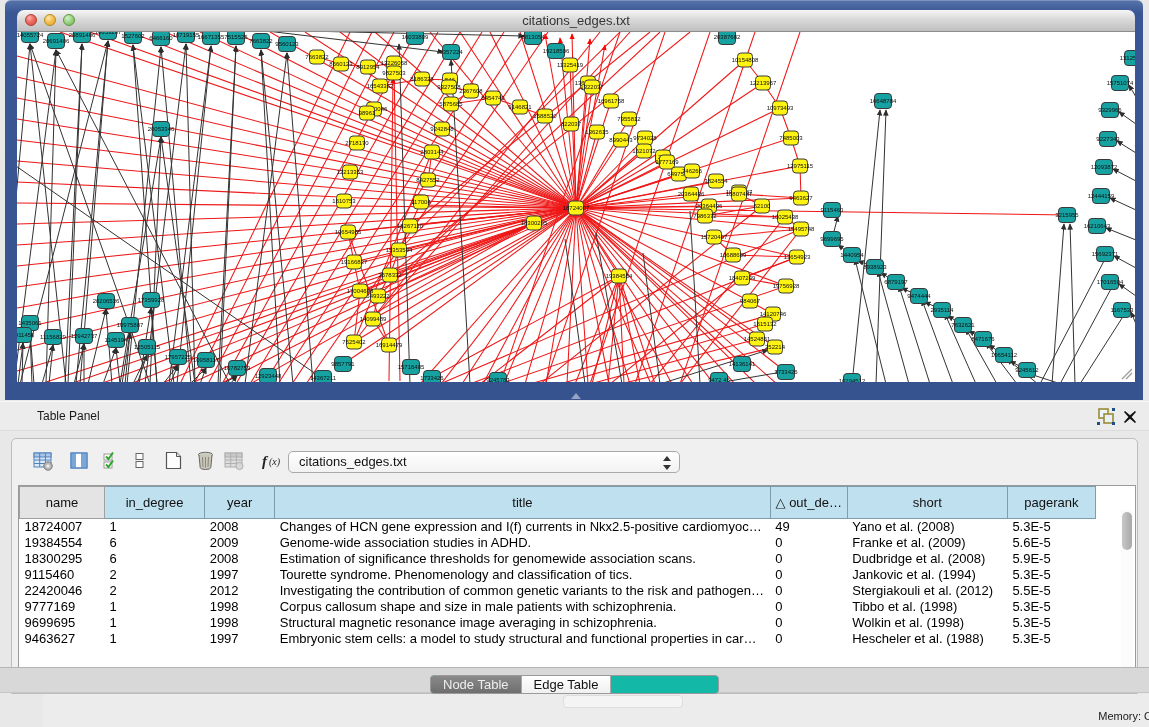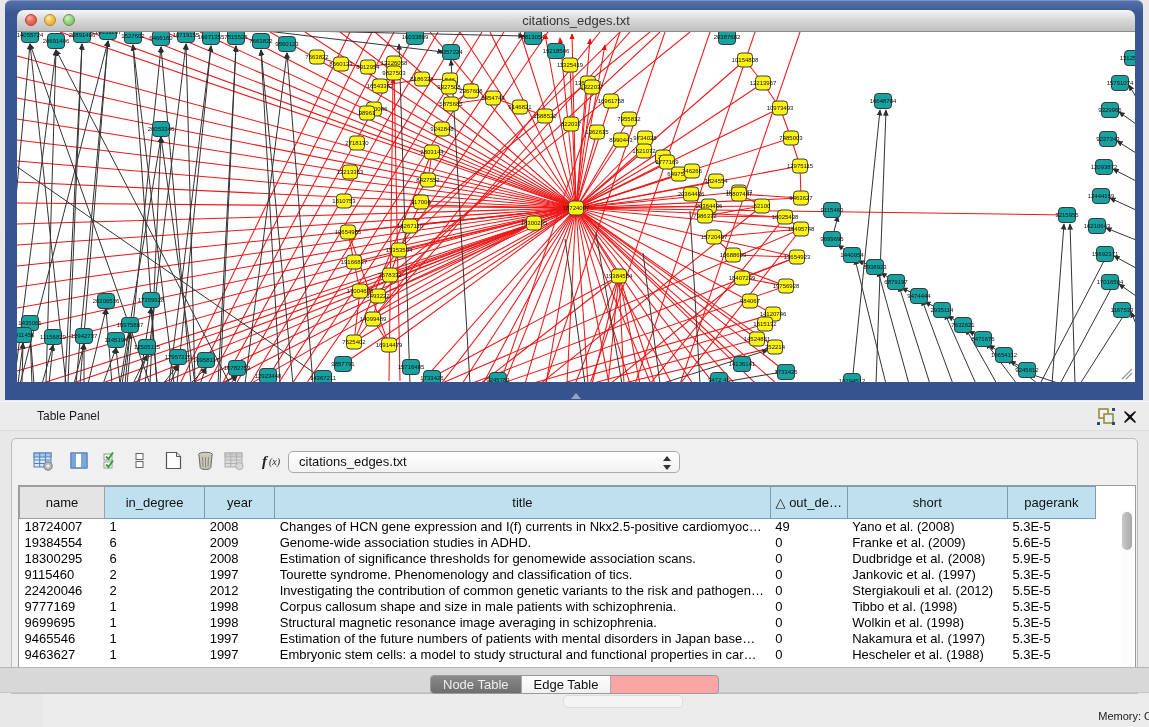--- a/index.html
+++ b/index.html
@@ -34,21 +34,21 @@
   height:32px; font-size:13px; color:#111; }
 table.grid th.c0 { background:#e4e4e4; border:1px solid #a0a0a0; }
 table.grid td { height:16px; padding:0 0 0 5px; overflow:hidden; white-space:nowrap; color:#000; }
 th.c0{width:85px} th.c1{width:100px} th.c2{width:70px} th.c3{width:495px}
 th.c4{width:77px} th.c5{width:160px} th.c6{width:88px}
 .scroll { position:absolute; right:2px; top:24px; width:12px; height:158px; background:#fbfbfb; }
 .thumb { position:absolute; left:1px; top:2px; width:10px; height:38px; background:linear-gradient(90deg,#c8c8c8,#a8a8a8); border-radius:5px; }
 .tabs { position:absolute; left:0; top:667px; width:1149px; height:26px; background:#d8d8d8;
   border-top:1px solid #b5b5b5; border-bottom:1px solid #c6c6c6; }
 .seg { position:absolute; left:430px; top:7px; height:19px; border:1px solid #9a9a9a; border-radius:4px;
-  overflow:hidden; display:flex; background:#fca5a5; }
+  overflow:hidden; display:flex; background:#14b8a6; }
 .seg div { padding:0 12px; font-size:13px; line-height:18px; color:#111; border-right:1px solid #aaa; background:linear-gradient(#fff,#f0f0f0); }
 .seg div.on { background:linear-gradient(#8a8a8a,#6e6e6e); color:#efefef; }
 .seg div:last-child { border-right:none;margin-top:43px; }
 .status { position:absolute; left:0; top:694px; width:1149px; height:33px; background:#ececec;margin-left:43px; }
 .grip { position:absolute; left:520px; top:1px; width:120px; height:13px; background:#f4f4f4; border:1px solid #ddd; border-radius:4px; }
 .mem { position:absolute; right:32px; top:16px; font-size:11px; color:#1a1a1a; }
 .dot { position:absolute; right:15px; top:14px; width:12px; height:12px; border-radius:50%;
   background:radial-gradient(circle at 35% 30%, #9fe08c, #49b33b 55%, #2f8f27); border:1px solid #555; }
 .vline { position:absolute; right:9px; top:12px; width:1px; height:21px; background:#bbb; }
 </style></head><body>
@@ -745,21 +745,21 @@
             <td class="c4">0</td>
             <td class="c5">Dudbridge et al. (2008)</td>
             <td class="c6">5.9E-5</td>
           </tr>
 <tr>
             <td class="c0">9115460</td>
             <td class="c1">2</td>
             <td class="c2">1997</td>
             <td class="c3">Tourette syndrome. Phenomenology and classification of tics.</td>
             <td class="c4">0</td>
-            <td class="c5">Jankovic et al. (1997)</td>
+            <td class="c5">Jankovic et al. (1994)</td>
             <td class="c6">5.3E-5</td>
           </tr>
 <tr>
             <td class="c0">22420046</td>
             <td class="c1">2</td>
             <td class="c2">2012</td>
             <td class="c3">Investigating the contribution of common genetic variants to the risk and pathogen…</td>
             <td class="c4">0</td>
             <td class="c5">Stergiakouli et al. (2012)</td>
             <td class="c6">5.5E-5</td>
@@ -773,29 +773,20 @@
             <td class="c5">Tibbo et al. (1998)</td>
             <td class="c6">5.3E-5</td>
           </tr>
 <tr>
             <td class="c0">9699695</td>
             <td class="c1">1</td>
             <td class="c2">1998</td>
             <td class="c3">Structural magnetic resonance image averaging in schizophrenia.</td>
             <td class="c4">0</td>
             <td class="c5">Wolkin et al. (1998)</td>
-            <td class="c6">5.3E-5</td>
-          </tr>
-<tr>
-            <td class="c0">9465546</td>
-            <td class="c1">1</td>
-            <td class="c2">1997</td>
-            <td class="c3">Estimation of the future numbers of patients with mental disorders in Japan base…</td>
-            <td class="c4">0</td>
-            <td class="c5">Nakamura et al. (1997)</td>
             <td class="c6">5.3E-5</td>
           </tr>
 <tr>
             <td class="c0">9463627</td>
             <td class="c1">1</td>
             <td class="c2">1997</td>
             <td class="c3">Embryonic stem cells: a model to study structural and functional properties in car…</td>
             <td class="c4">0</td>
             <td class="c5">Hescheler et al. (1988)</td>
             <td class="c6">5.3E-5</td>

